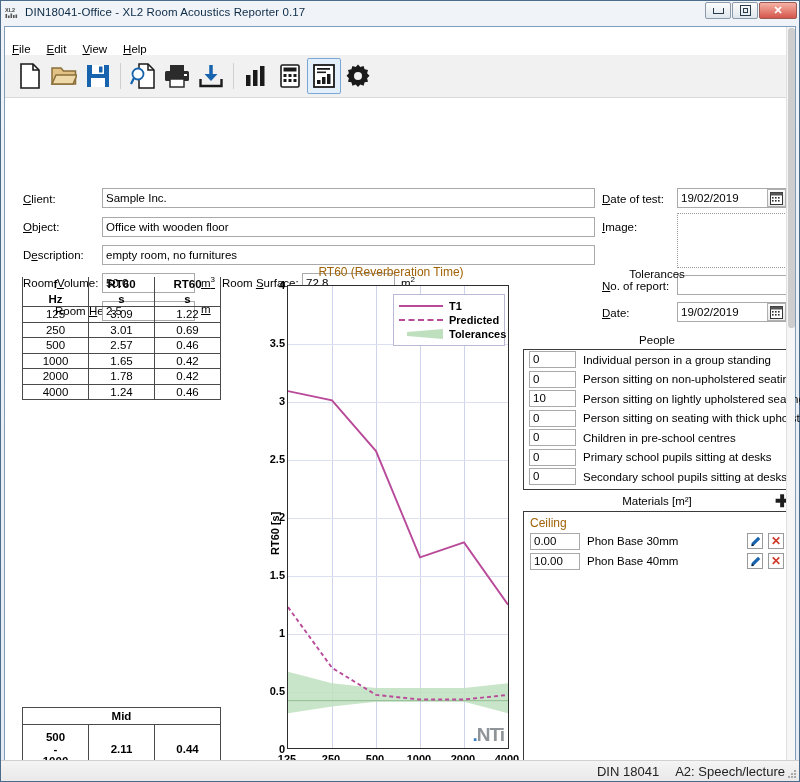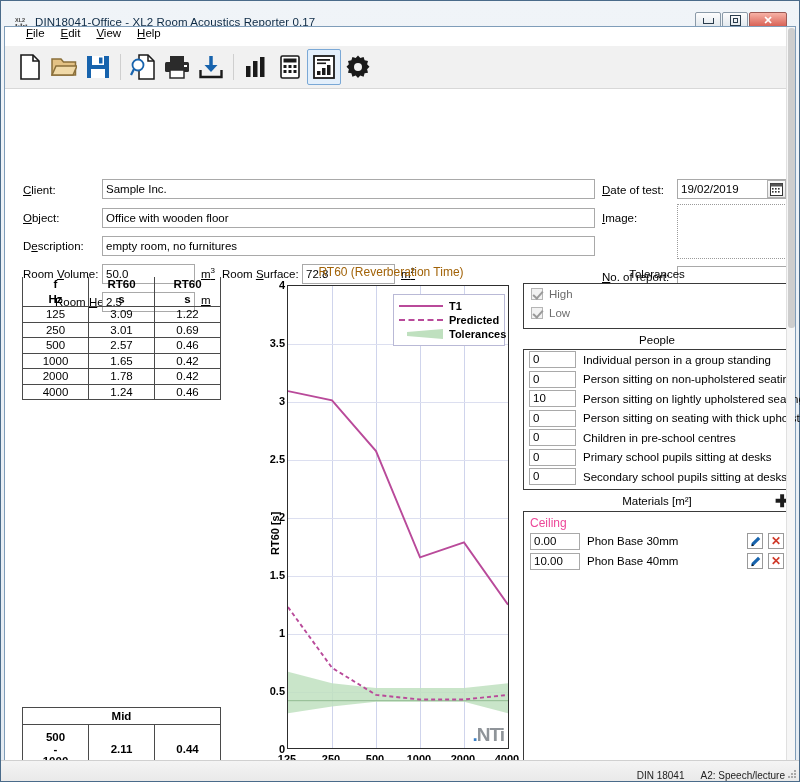--- a/index.html
+++ b/index.html
@@ -6,21 +6,21 @@
   body{
     width:800px;height:782px;overflow:hidden;
     font-family:"Liberation Sans",sans-serif;
     font-size:11px;color:#000;
     background:#ffffff;
   }
   .window{
     position:relative;width:800px;height:782px;box-sizing:border-box;
     border:1px solid #4a6b8a;
     background:linear-gradient(#f0f4f8,#e4ebf2);
-    padding:10px;
+    padding:0;
   }
   
   .titlebar{
     height:22px;display:flex;align-items:center;
     padding:0 2px 0 4px;position:relative;
   }
   .app-icon{
     width:15px;height:15px;margin-right:5px;flex:0 0 auto;
     font-family:"Liberation Sans",sans-serif;
     font-size:5px;font-weight:bold;line-height:6px;color:#333;
@@ -43,21 +43,21 @@
   .minbox{width:9px;height:5px;border:1px solid #2a3c4c;border-top:none;}
   .maxbox{width:9px;height:9px;border:1px solid #2a3c4c;position:relative;}
   .maxbox:after{content:"";position:absolute;left:2px;top:2px;right:2px;bottom:2px;border:1px solid #2a3c4c;}
 
   
   .client{
     position:absolute;left:3px;top:25px;width:792px;height:752px;
     background:#ffffff;border:1px solid #7f9db9;box-sizing:border-box;
   }
   
-  .menubar{height:19px;background:#ffffff;display:flex;align-items:flex-start;padding-left:7px;gap:16px;margin-left:14px;}
+  .menubar{height:28px;background:#ffffff;display:flex;align-items:flex-end;padding-left:7px;gap:16px;}
   .menu-item{font-size:11.5px;color:#000;cursor:default;}
   .menu-item u{text-decoration:underline;}
   
   .toolbar{
     height:42px;background:#f1f1f1;border-bottom:1px solid #d8d8d8;
     display:flex;align-items:center;padding-left:8px;gap:0px;
   }
   .tb-btn{
     width:34px;height:36px;display:flex;align-items:center;justify-content:center;
     box-sizing:border-box;border:1px solid transparent;border-radius:2px;
@@ -159,21 +159,21 @@
     border:solid #9a9a9a;border-width:0 2px 2px 0;transform:rotate(42deg);
   }
   .chk-lbl{font-size:11.5px;color:#6e6e6e;}
   .people-row{display:flex;align-items:center;height:19.5px;padding-left:5px;}
   .p-inp{
     width:47px;height:17px;box-sizing:border-box;border:1px solid #a9a9a9;background:#fff;
     font-size:11.5px;padding:0 3px;line-height:15px;margin-right:7px;flex:0 0 auto;
   }
   .p-lbl{font-size:11.5px;color:#000;white-space:nowrap;}
   .plusbtn{position:absolute;font-size:17px;font-weight:bold;color:#1c1c1c;line-height:1;}
-  .mat-head{font-size:12px;padding:4px 0 1px 6px;color:#ec4899;}
+  .mat-head{font-size:12px;padding:4px 0 1px 6px;color:#a16207;}
   .mat-row{display:flex;align-items:center;height:20px;padding-left:6px;position:relative;}
   .m-inp{
     width:50px;height:17px;box-sizing:border-box;border:1px solid #a9a9a9;background:#fff;
     font-size:11.5px;padding:0 3px;line-height:15px;margin-right:7px;flex:0 0 auto;
   }
   .m-lbl{font-size:11.5px;}
   .m-btns{position:absolute;right:6px;display:flex;gap:5px;}
   .sq{
     width:16px;height:16px;box-sizing:border-box;border:1px solid #9a9a9a;background:#fff;
     display:flex;align-items:center;justify-content:center;
@@ -184,22 +184,22 @@
   .vscroll{
     position:absolute;right:0;top:0;width:9px;height:750px;background:#f6f6f6;
     border-left:1px solid #e0e0e0;box-sizing:border-box;
   }
   .vthumb{position:absolute;left:1px;top:1px;width:7px;height:300px;background:#cdcdcd;border-radius:3px;}
 
   
   .statusbar{
     position:absolute;left:0;bottom:0;width:100%;height:21px;
     background:linear-gradient(#f4f4f4,#e9e9e9);border-top:1px solid #d0d0d0;
-    box-sizing:border-box;display:flex;align-items:flex-end;justify-content:flex-end;
-    padding-right:14px;gap:16px;font-size:10px;color:#222;
+    box-sizing:border-box;display:flex;align-items:center;justify-content:flex-end;
+    padding-right:14px;gap:16px;font-size:13px;color:#222;
   }
   .grip{position:absolute;right:2px;bottom:2px;width:12px;height:12px;}
 </style>
 </head>
 <body>
 
 <div class="window">
 
   <div class="titlebar">
     <div class="app-icon">
@@ -516,30 +516,20 @@
       <div class="xlab" style="left:48px;top:488px;">250</div>
       <div class="xlab" style="left:92px;top:488px;">500</div>
       <div class="xlab" style="left:136px;top:488px;">1000</div>
       <div class="xlab" style="left:180px;top:488px;">2000</div>
       <div class="xlab" style="left:224px;top:488px;">4000</div>
 
       <div class="xtitle" style="left:12px;top:503px;">Frequency f [Hz]</div>
     </div>
 
     <div class="grp-title" style="left:518px;top:241px;width:268px;">Tolerances</div>
-    <div class="grp-box" style="left:518px;top:256px;width:268px;height:46px;">
-      <div class="chk-row">
-        <span class="chk"></span>
-        <span class="chk-lbl">High</span>
-      </div>
-      <div class="chk-row">
-        <span class="chk"></span>
-        <span class="chk-lbl">Low</span>
-      </div>
-    </div>
 
     <div class="grp-title" style="left:518px;top:307px;width:268px;">People</div>
     <div class="grp-box" style="left:518px;top:322px;width:268px;height:141px;">
       <div class="people-row">
         <span class="p-inp">0</span>
         <span class="p-lbl">Individual person in a group standing</span>
       </div>
       <div class="people-row">
         <span class="p-inp">0</span>
         <span class="p-lbl">Person sitting on non-upholstered seating</span>

